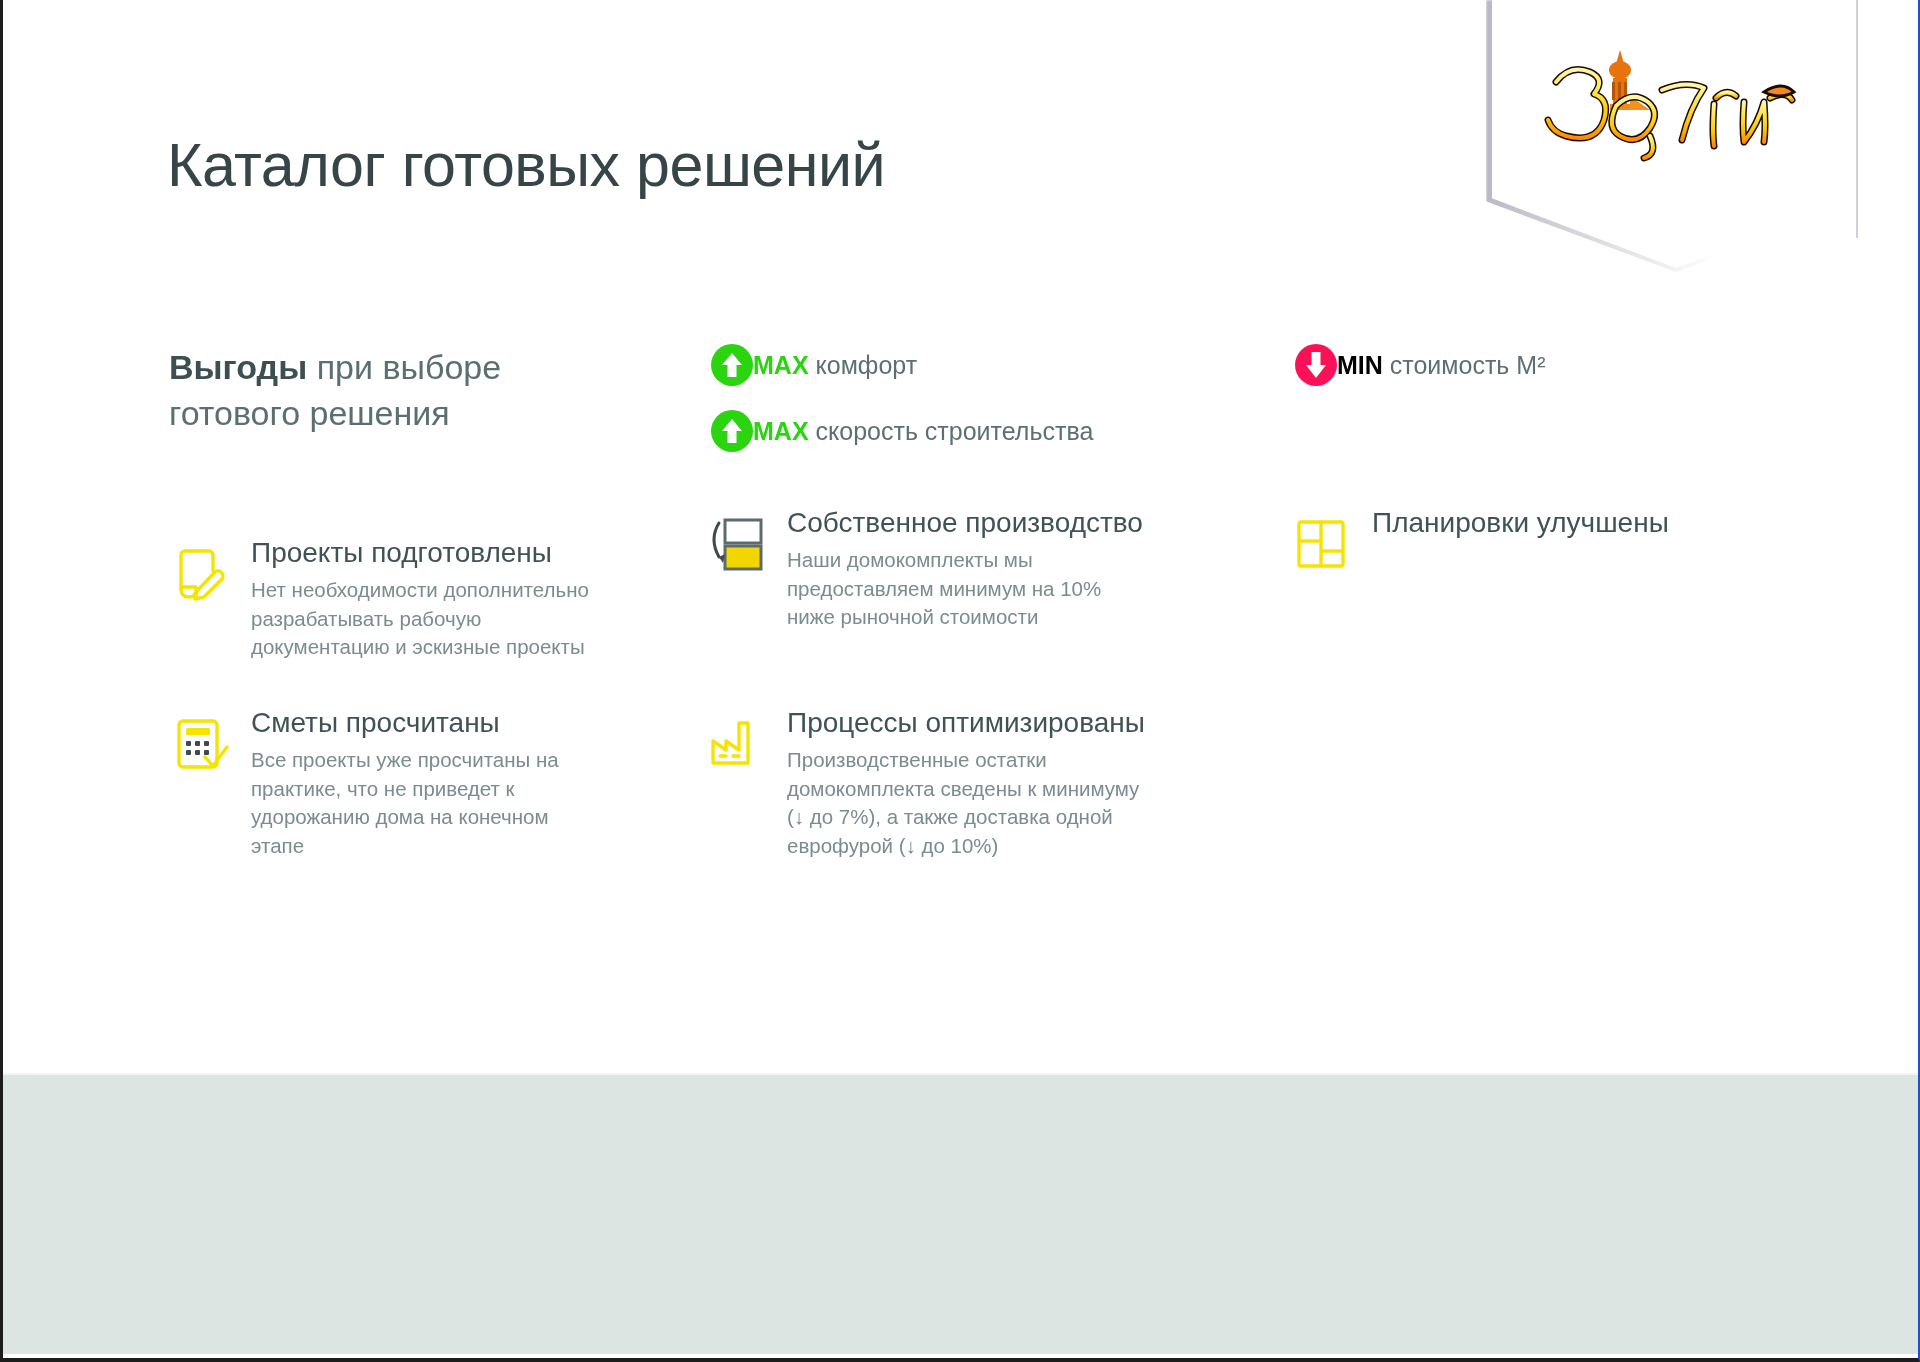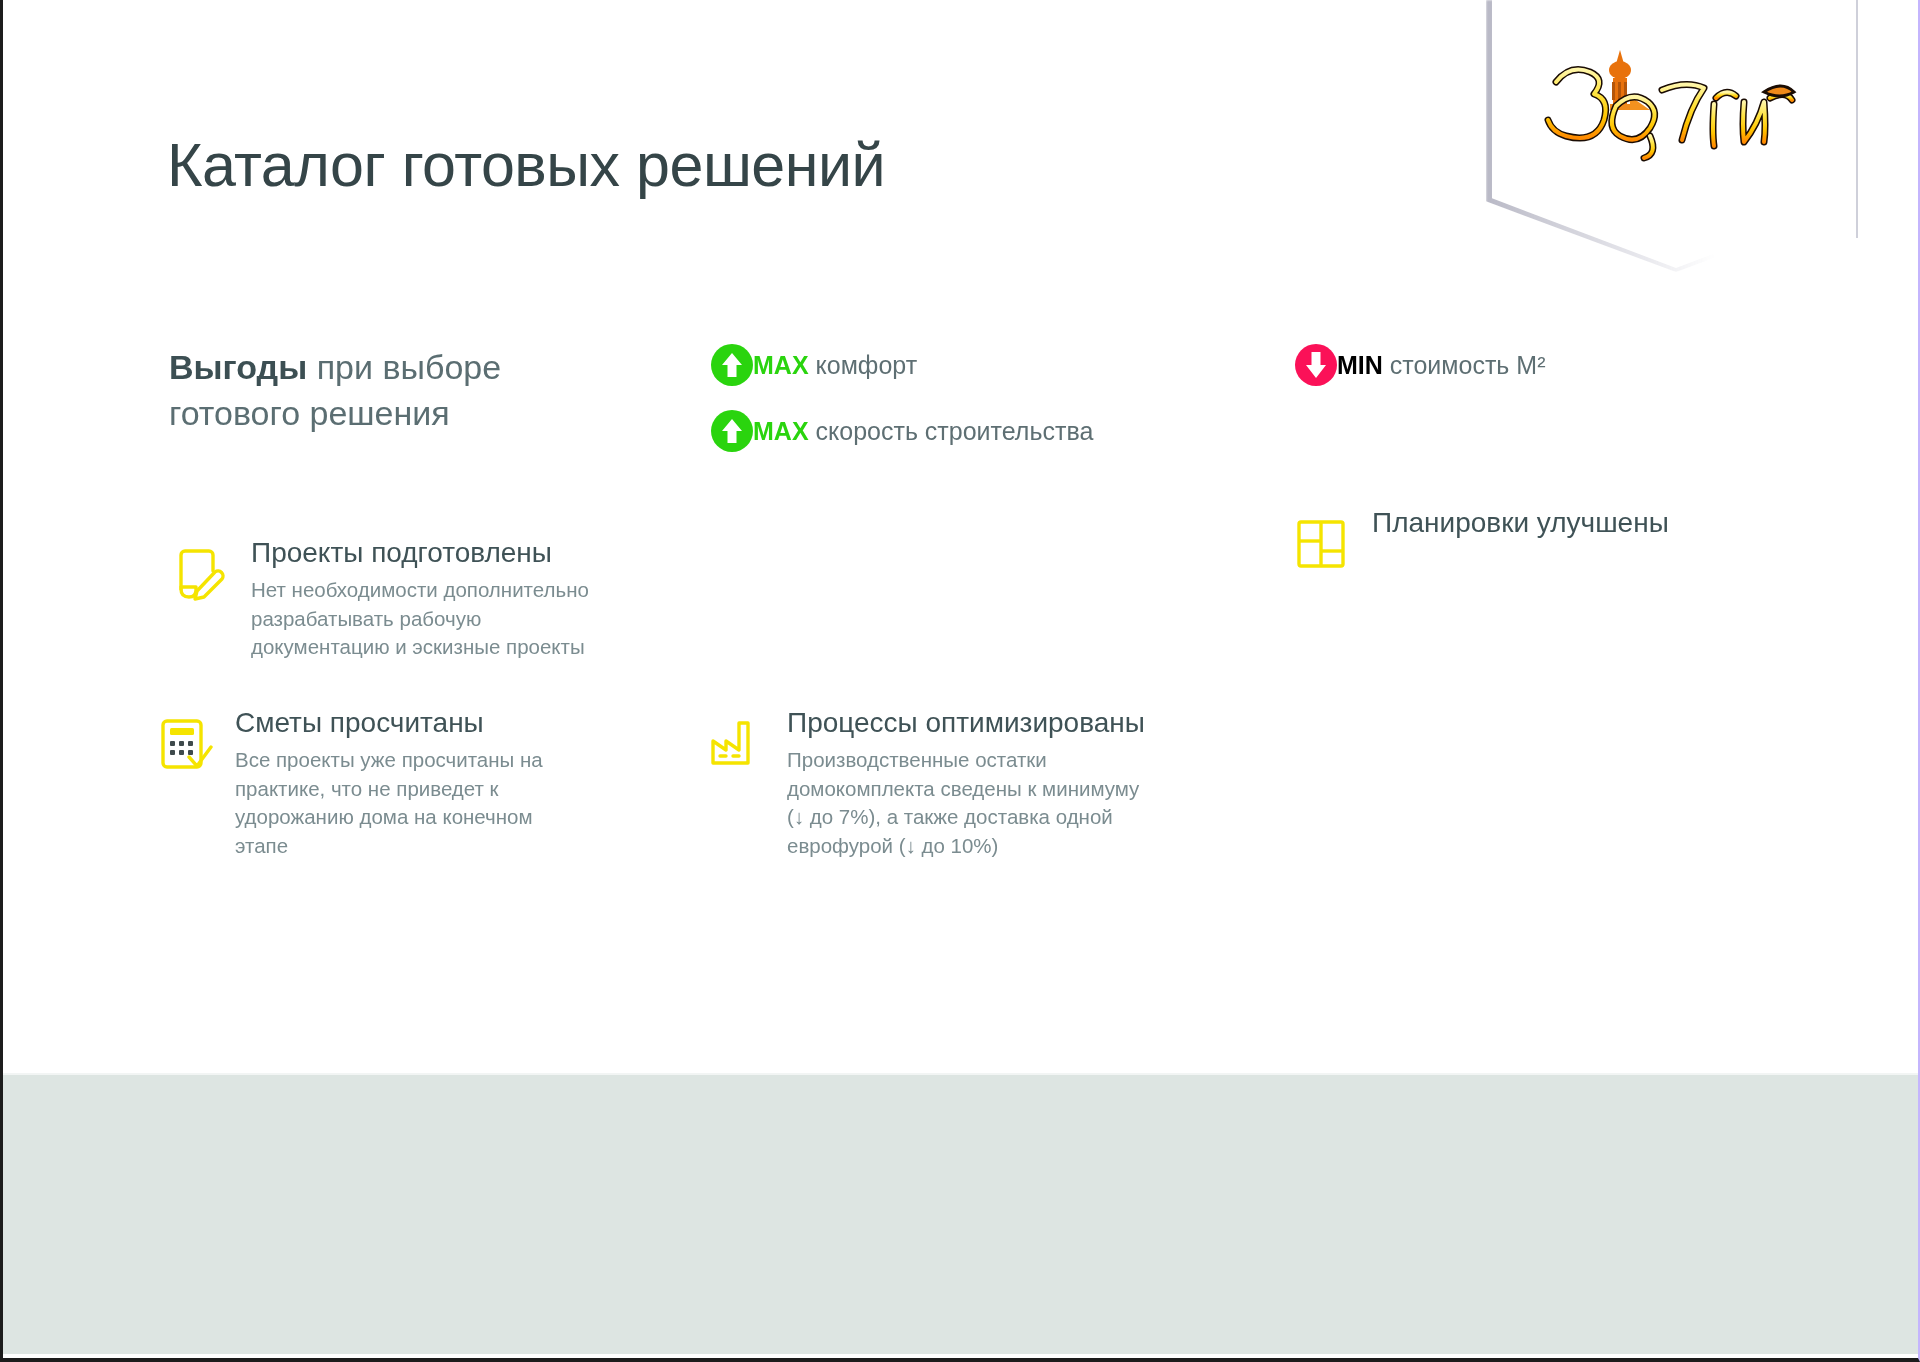--- a/index.html
+++ b/index.html
@@ -12,21 +12,21 @@
   }
   #slide {
     position: relative;
     width: 1920px;
     height: 1362px;
     background: #ffffff;
     overflow: hidden;
     box-sizing: border-box;
     border-left: 3px solid #1c1c1c;
     border-bottom: 4px solid #1c1c1c;
-    border-right: 2px solid #c4b5fd;
+    border-right: 2px solid #1d4ed8;
   }
 
   
   .ribbon-wrap {
     position: absolute;
     top: 0;
     left: 1483px;
     width: 380px;
     height: 272px;
   }
@@ -152,21 +152,21 @@
     white-space: nowrap;
   }
   .feature-desc {
     font-size: 20.5px;
     line-height: 1.40;
     color: #7b8c90;
     font-weight: 400;
   }
 
   .f1 { left: 164px; top: 535px; width: 430px; }
-  .f2 { left: 148px; top: 705px; width: 430px; }
+  .f2 { left: 164px; top: 705px; width: 430px; }
   .f3 { left: 700px; top: 505px; width: 450px; }
   .f4 { left: 700px; top: 705px; width: 450px; }
   .f5 { left: 1285px; top: 505px; width: 430px; }
 
   
   .bottom-band {
     position: absolute;
     left: 0;
     right: 0;
     top: 1073px;
@@ -292,20 +292,34 @@
         </g>
         <path d="M38 46 L46 55 L60 36"></path>
       </svg>
     </span>
     <span class="feature-body">
       <div class="feature-title">Сметы просчитаны</div>
       <div class="feature-desc">Все проекты уже просчитаны на практике, что не приведет к удорожанию дома на конечном этапе</div>
     </span>
   </div>
 
+  <div class="feature f3">
+    <span class="feature-icon">
+      <svg viewBox="0 0 66 66" width="66" height="66">
+        <rect x="22" y="9" width="36" height="23" fill="#ffffff" stroke="#5d6b6e" stroke-width="3"></rect>
+        <rect x="22" y="35" width="36" height="23" fill="#f2d600" stroke="#5d6b6e" stroke-width="3"></rect>
+        <path d="M16 12 q-10 16 0 34" fill="none" stroke="#3f4a4c" stroke-width="3" stroke-linecap="round"></path>
+        <path d="M16 46 l6 -3 l-2 9 z" fill="#3f4a4c"></path>
+      </svg>
+    </span>
+    <span class="feature-body">
+      <div class="feature-title">Собственное производство</div>
+      <div class="feature-desc">Наши домокомплекты мы предоставляем минимум на 10% ниже рыночной стоимости</div>
+    </span>
+  </div>
 
   <div class="feature f4">
     <span class="feature-icon">
       <svg viewBox="0 0 66 66" width="66" height="66" fill="none" stroke="#f5e400" stroke-width="3.4" stroke-linecap="round" stroke-linejoin="round">
         <path d="M10 52 V30 l13 9 V30 l13 9 V12 h9 v40 z"></path>
         <path d="M17 45 h6 M30 45 h6"></path>
       </svg>
     </span>
     <span class="feature-body">
       <div class="feature-title">Процессы оптимизированы</div>

